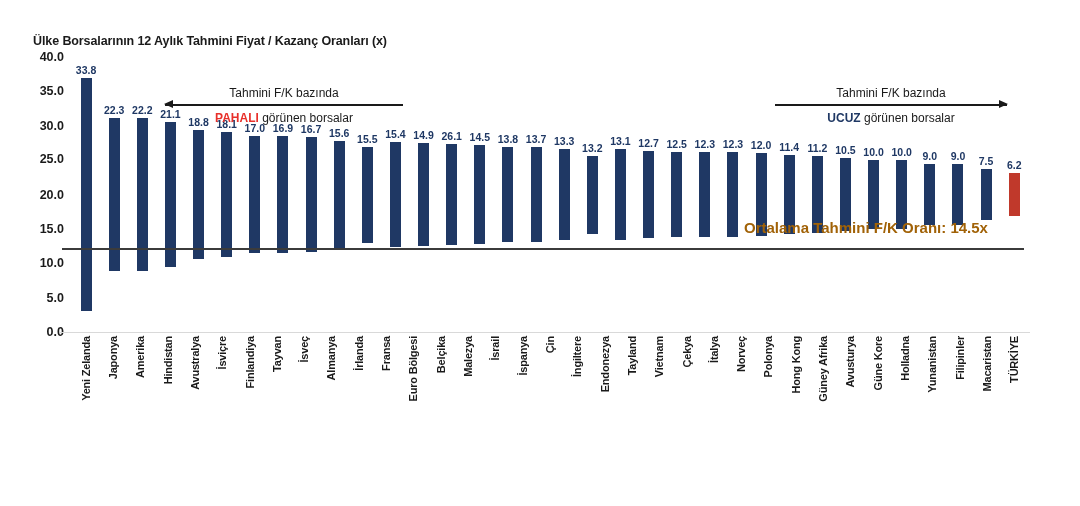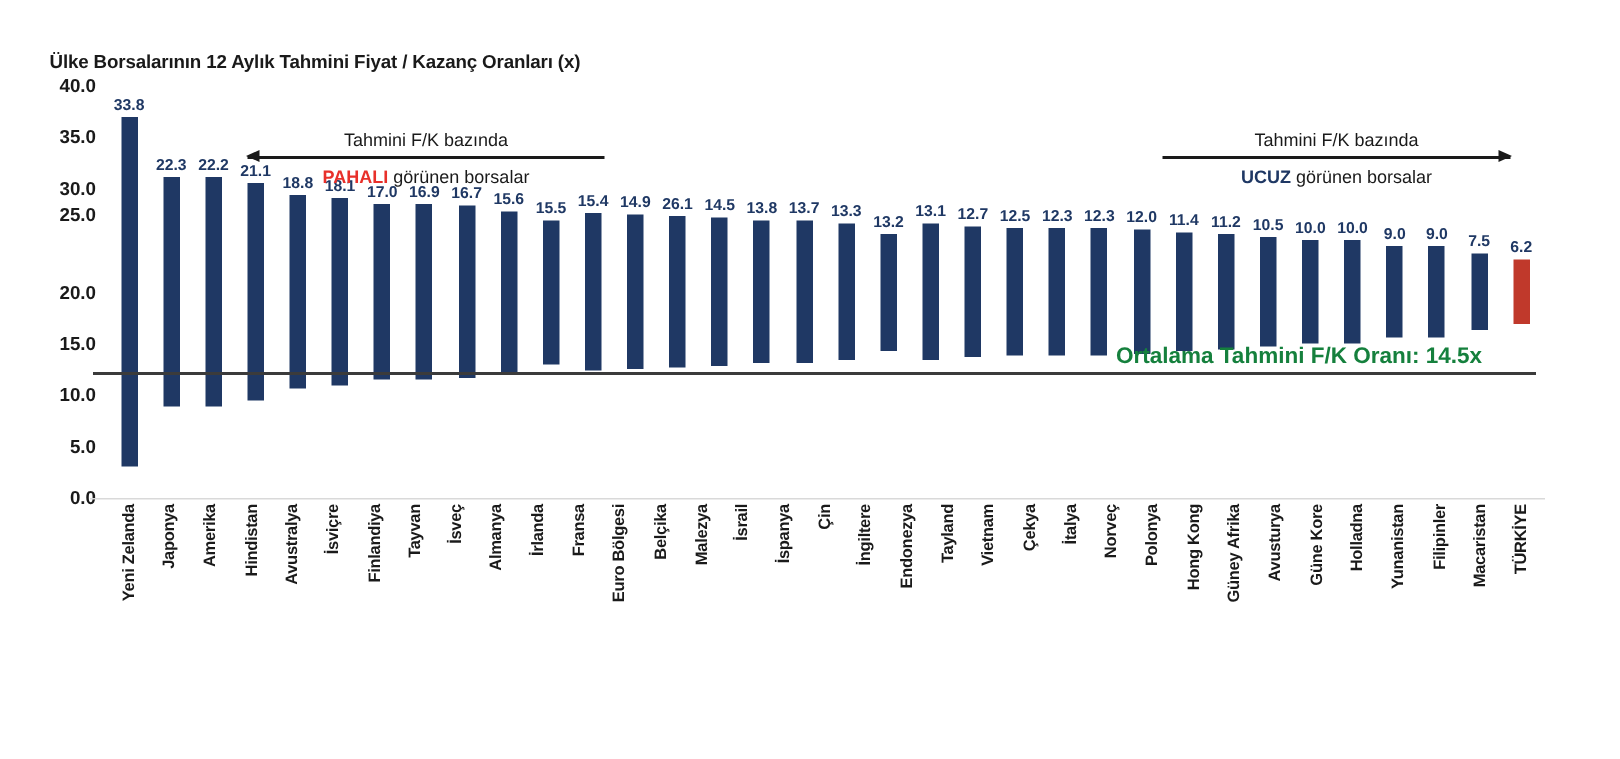--- a/index.html
+++ b/index.html
@@ -98,24 +98,24 @@
 
   
   .avg-line {
     position: absolute;
     left: 62px; top: 248px;
     width: 962px; height: 2px;
     background: #3b3b3b;
   }
   .avg-label {
     position: absolute;
-    left: 744px; top: 229px;
+    left: 744px; top: 219px;
     font-size: 15px;
     font-weight: bold;
-    color: #15803d;
+    color: #a16207;
     white-space: nowrap;
   }
 
   
   .cats {
     position: absolute;
     left: 72px; top: 334px;
     width: 956px; height: 110px;
     display: flex;
     justify-content: space-between;
@@ -191,21 +191,21 @@
 <body>
 
 <div class="page">
 
   <div class="chart-title">Ülke Borsalarının 12 Aylık Tahmini Fiyat / Kazanç Oranları (x)</div>
 
   <div class="yaxis">
       <div class="ytick" style="top: 57px;">40.0</div>
       <div class="ytick" style="top: 91.375px;">35.0</div>
       <div class="ytick" style="top: 125.75px;">30.0</div>
-      <div class="ytick" style="top: 143px;">25.0</div>
+      <div class="ytick" style="top: 159px;">25.0</div>
       <div class="ytick" style="top: 194.5px;">20.0</div>
       <div class="ytick" style="top: 228.875px;">15.0</div>
       <div class="ytick" style="top: 263.25px;">10.0</div>
       <div class="ytick" style="top: 297.625px;">5.0</div>
       <div class="ytick" style="top: 332px;">0.0</div>
     </div>
 
   <div class="plot">
     <div class="bars">
         <div class="bar-slot">

